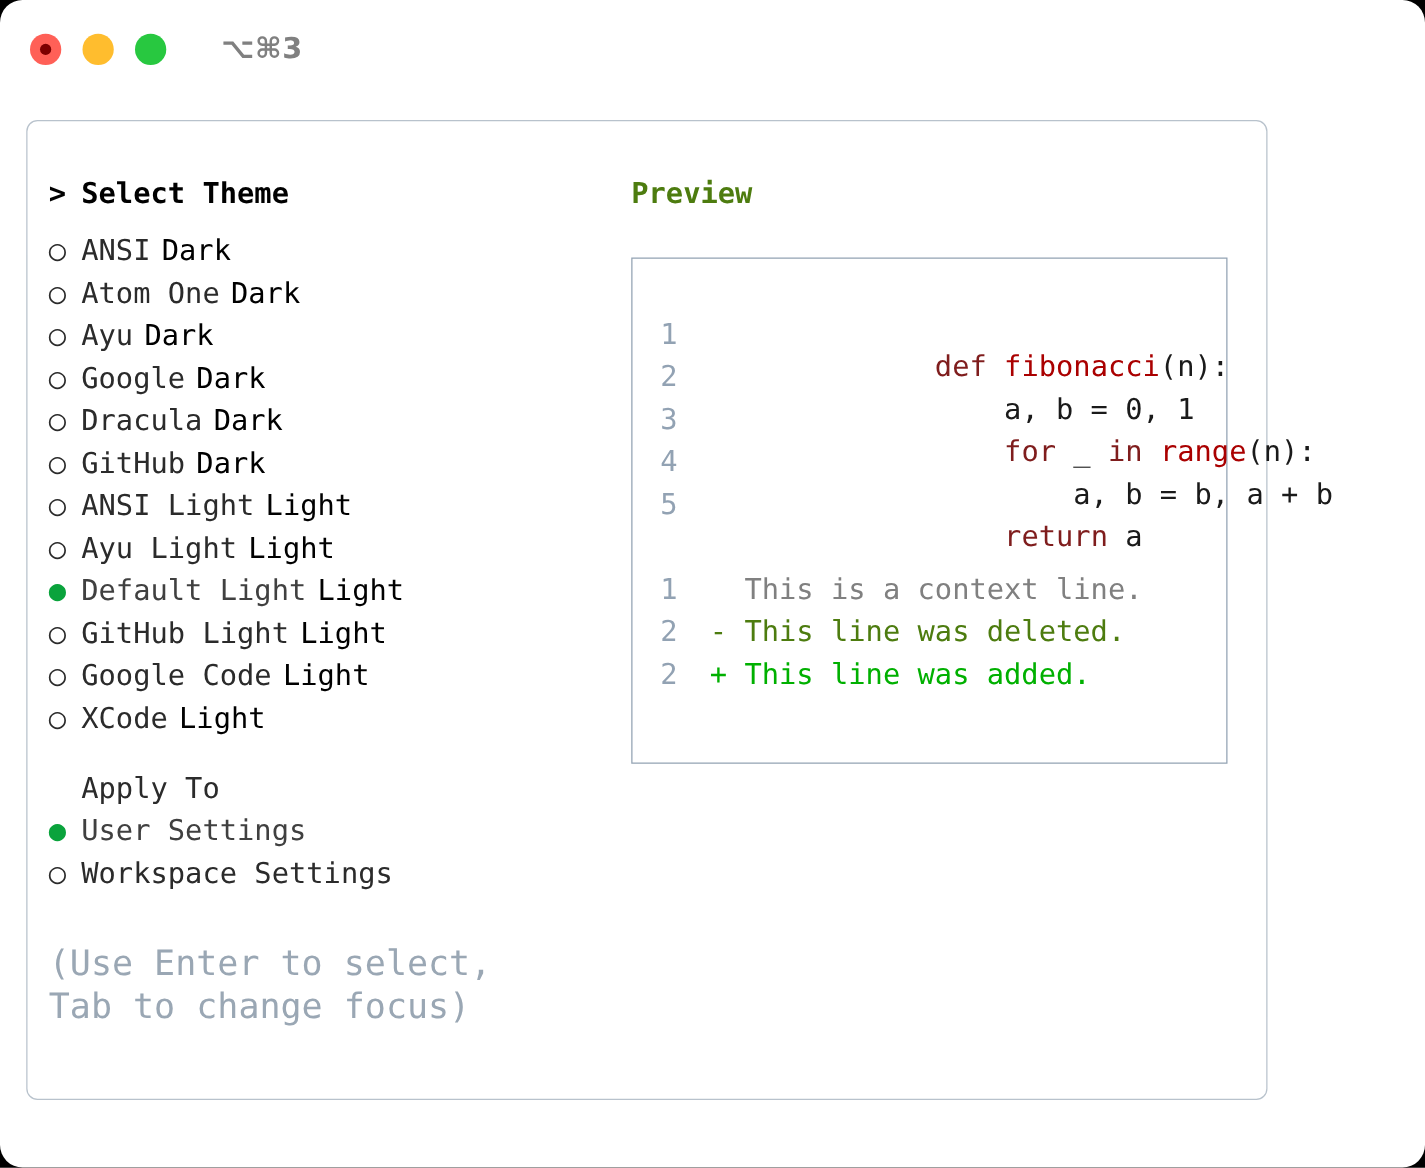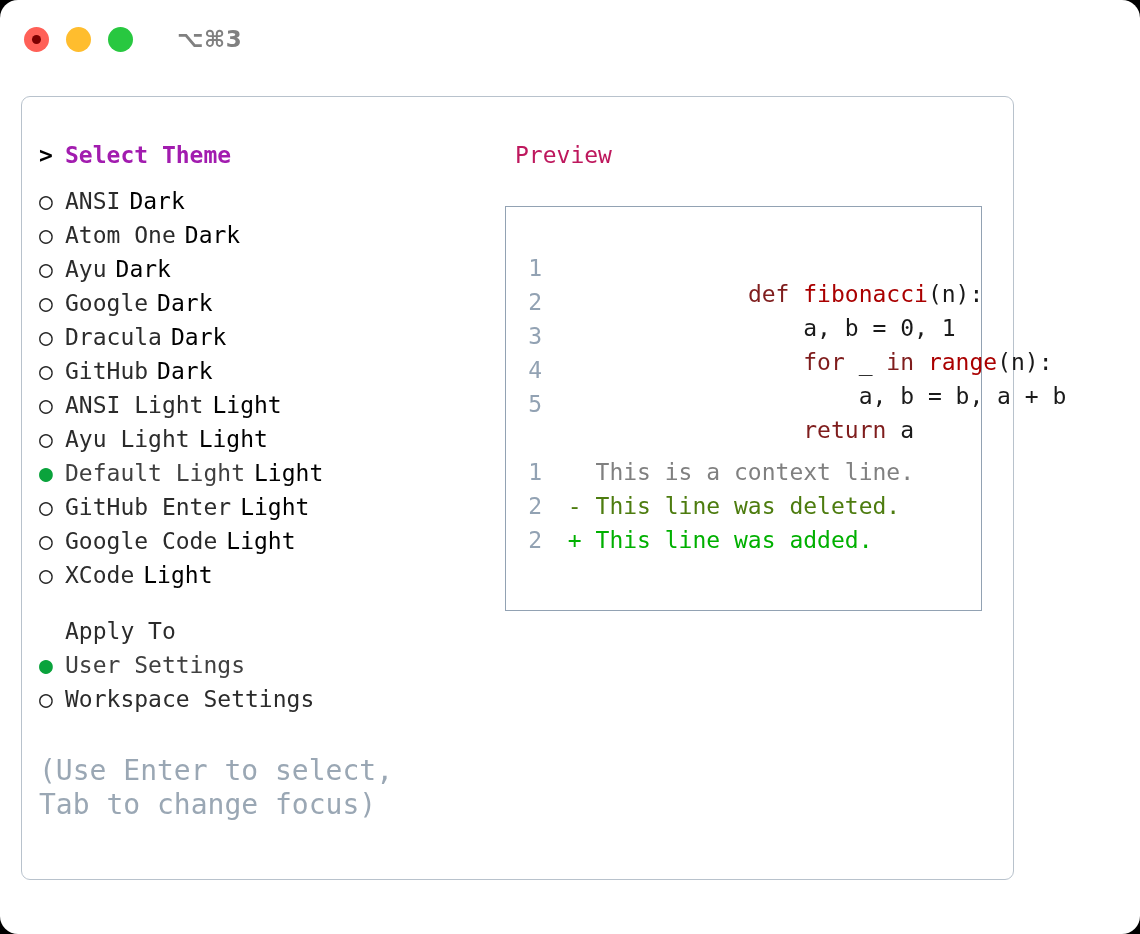--- a/index.html
+++ b/index.html
@@ -97,21 +97,21 @@
 
   .marker {
     display: inline-block;
     width: 26px;
     flex-shrink: 0;
     color: #2b2b2b;
     font-size: 23px;
   }
 
   .row-header .marker { font-weight: bold; color: #000000; }
-  .row-header .row-label { font-weight: bold; color: #a21caf; }
+  .row-header .row-label { font-weight: bold; color: #000000; }
 
   .row-label { color: #2b2b2b; }
 
   .row-tag {
     color: #000000;
     margin-left: 9px;
     margin-top: 12px;
   }
 
   .row-selected .marker { color: #0aa33c; }
@@ -129,24 +129,23 @@
   }
 
   
   .right-col {
     flex: 1;
     padding-left: 13px;
   }
 
   .preview-title {
     font-size: 23px;
-    font-weight: normal;
-    color: #be185d;
+    font-weight: bold;
+    color: #4d7c0f;
     margin-bottom: 38px;
-    margin-left: 10px;
   }
 
   .preview-box {
     width: 477px;
     height: 405px;
     border: 1px solid #92a2b3;
     background: #ffffff;
     padding: 48px 0 0 0;
   }
 
@@ -243,21 +242,21 @@
           <span class="row-label">Ayu Light</span>
           <span class="row-tag">Light</span>
         </div>
         <div class="list-row row-selected">
           <span class="marker">●</span>
           <span class="row-label">Default Light</span>
           <span class="row-tag">Light</span>
         </div>
         <div class="list-row">
           <span class="marker">○</span>
-          <span class="row-label">GitHub Enter</span>
+          <span class="row-label">GitHub Light</span>
           <span class="row-tag">Light</span>
         </div>
         <div class="list-row">
           <span class="marker">○</span>
           <span class="row-label">Google Code</span>
           <span class="row-tag">Light</span>
         </div>
         <div class="list-row">
           <span class="marker">○</span>
           <span class="row-label">XCode</span>

